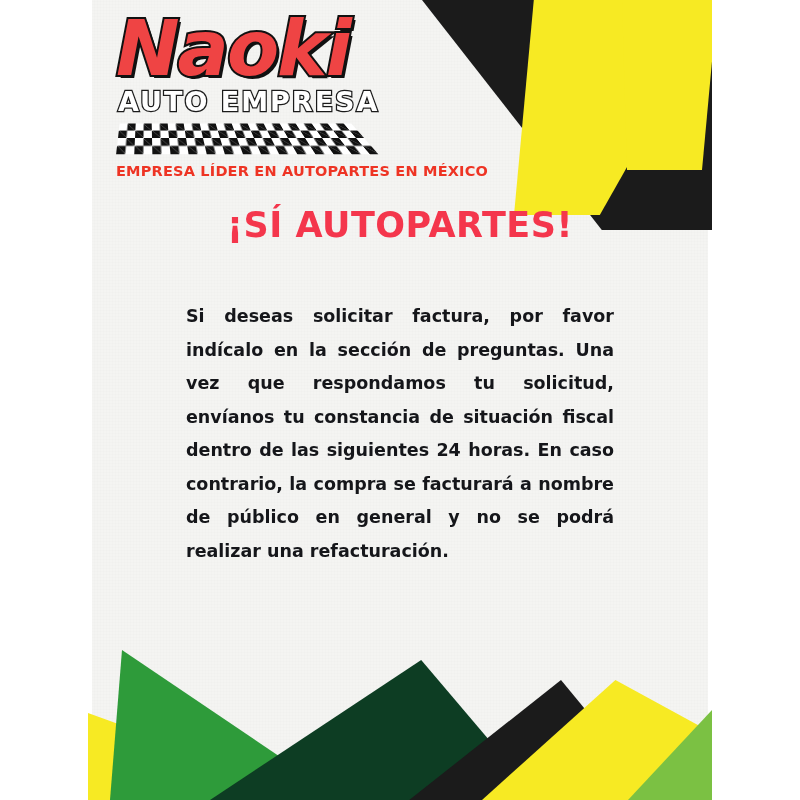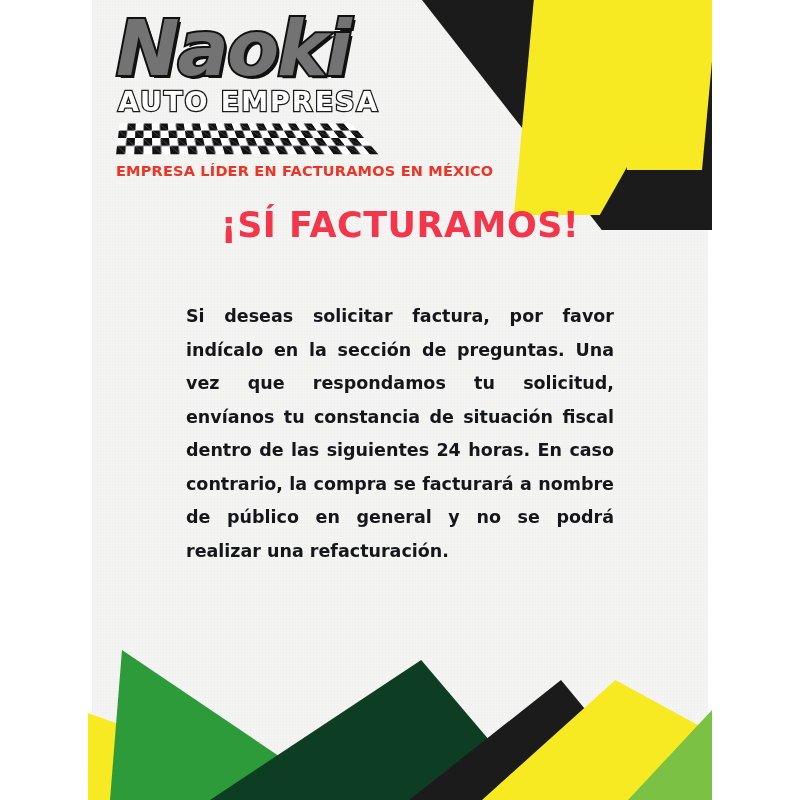--- a/index.html
+++ b/index.html
@@ -143,21 +143,21 @@
     left: 112px;
     top: 6px;
     width: 300px;
   }
   .logo-word {
     font-family: "DejaVu Sans", sans-serif;
     font-weight: bold;
     font-style: italic;
     font-size: 76px;
     line-height: 86px;
-    color: #737373;
+    color: #ef4444;
     letter-spacing: -2px;
     -webkit-text-stroke: 4px #111111;
     paint-order: stroke fill;
     text-shadow: 3px 3px 0 #111111;
     margin: 0;
     padding-left: 4px;
   }
   .logo-sub {
     font-family: "DejaVu Sans", sans-serif;
     font-weight: bold;
@@ -239,20 +239,20 @@
     <div class="b-darkgreen"></div>
     <div class="b-black"></div>
     <div class="b-yellow-right"></div>
     <div class="b-lightgreen-right"></div>
   </div>
 
   <div class="logo-block">
     <div class="logo-word">Naoki</div>
     <div class="logo-sub">AUTO EMPRESA</div>
     <div class="checker"></div>
-    <div class="tagline">EMPRESA LÍDER  EN FACTURAMOS EN MÉXICO</div>
+    <div class="tagline">EMPRESA LÍDER  EN AUTOPARTES EN MÉXICO</div>
   </div>
 
-  <div class="headline">¡SÍ FACTURAMOS!</div>
+  <div class="headline">¡SÍ AUTOPARTES!</div>
 
   <div class="body-text">Si deseas solicitar factura, por favor indícalo en la sección de preguntas. Una vez que respondamos tu solicitud, envíanos tu constancia de situación fiscal dentro de las siguientes 24 horas. En caso contrario, la compra se facturará a nombre de público en general y no se podrá realizar una refacturación.</div>
 
 </div>
 
 </body></html>

